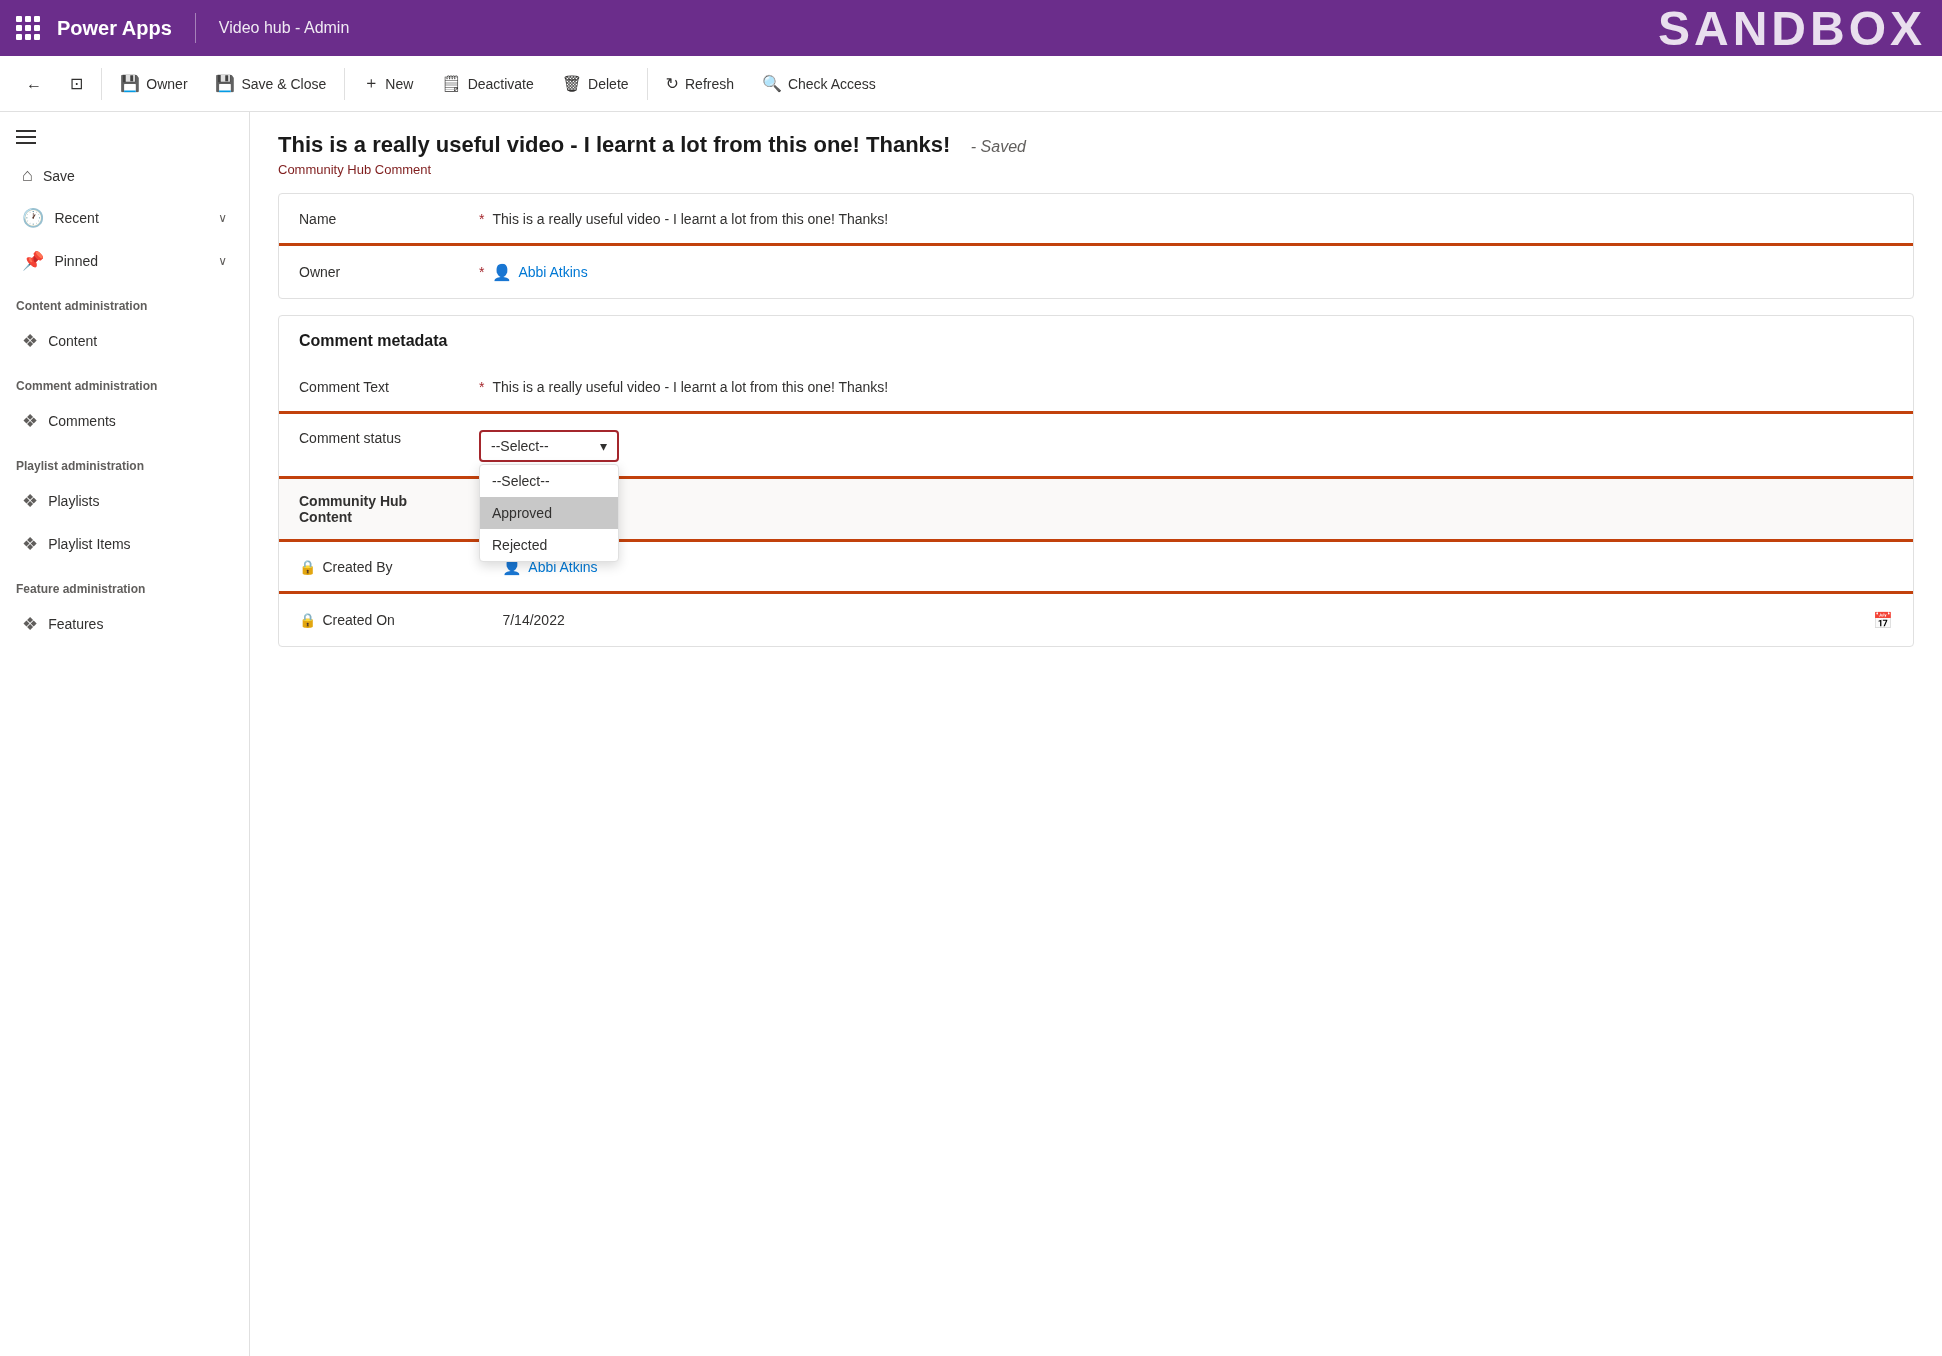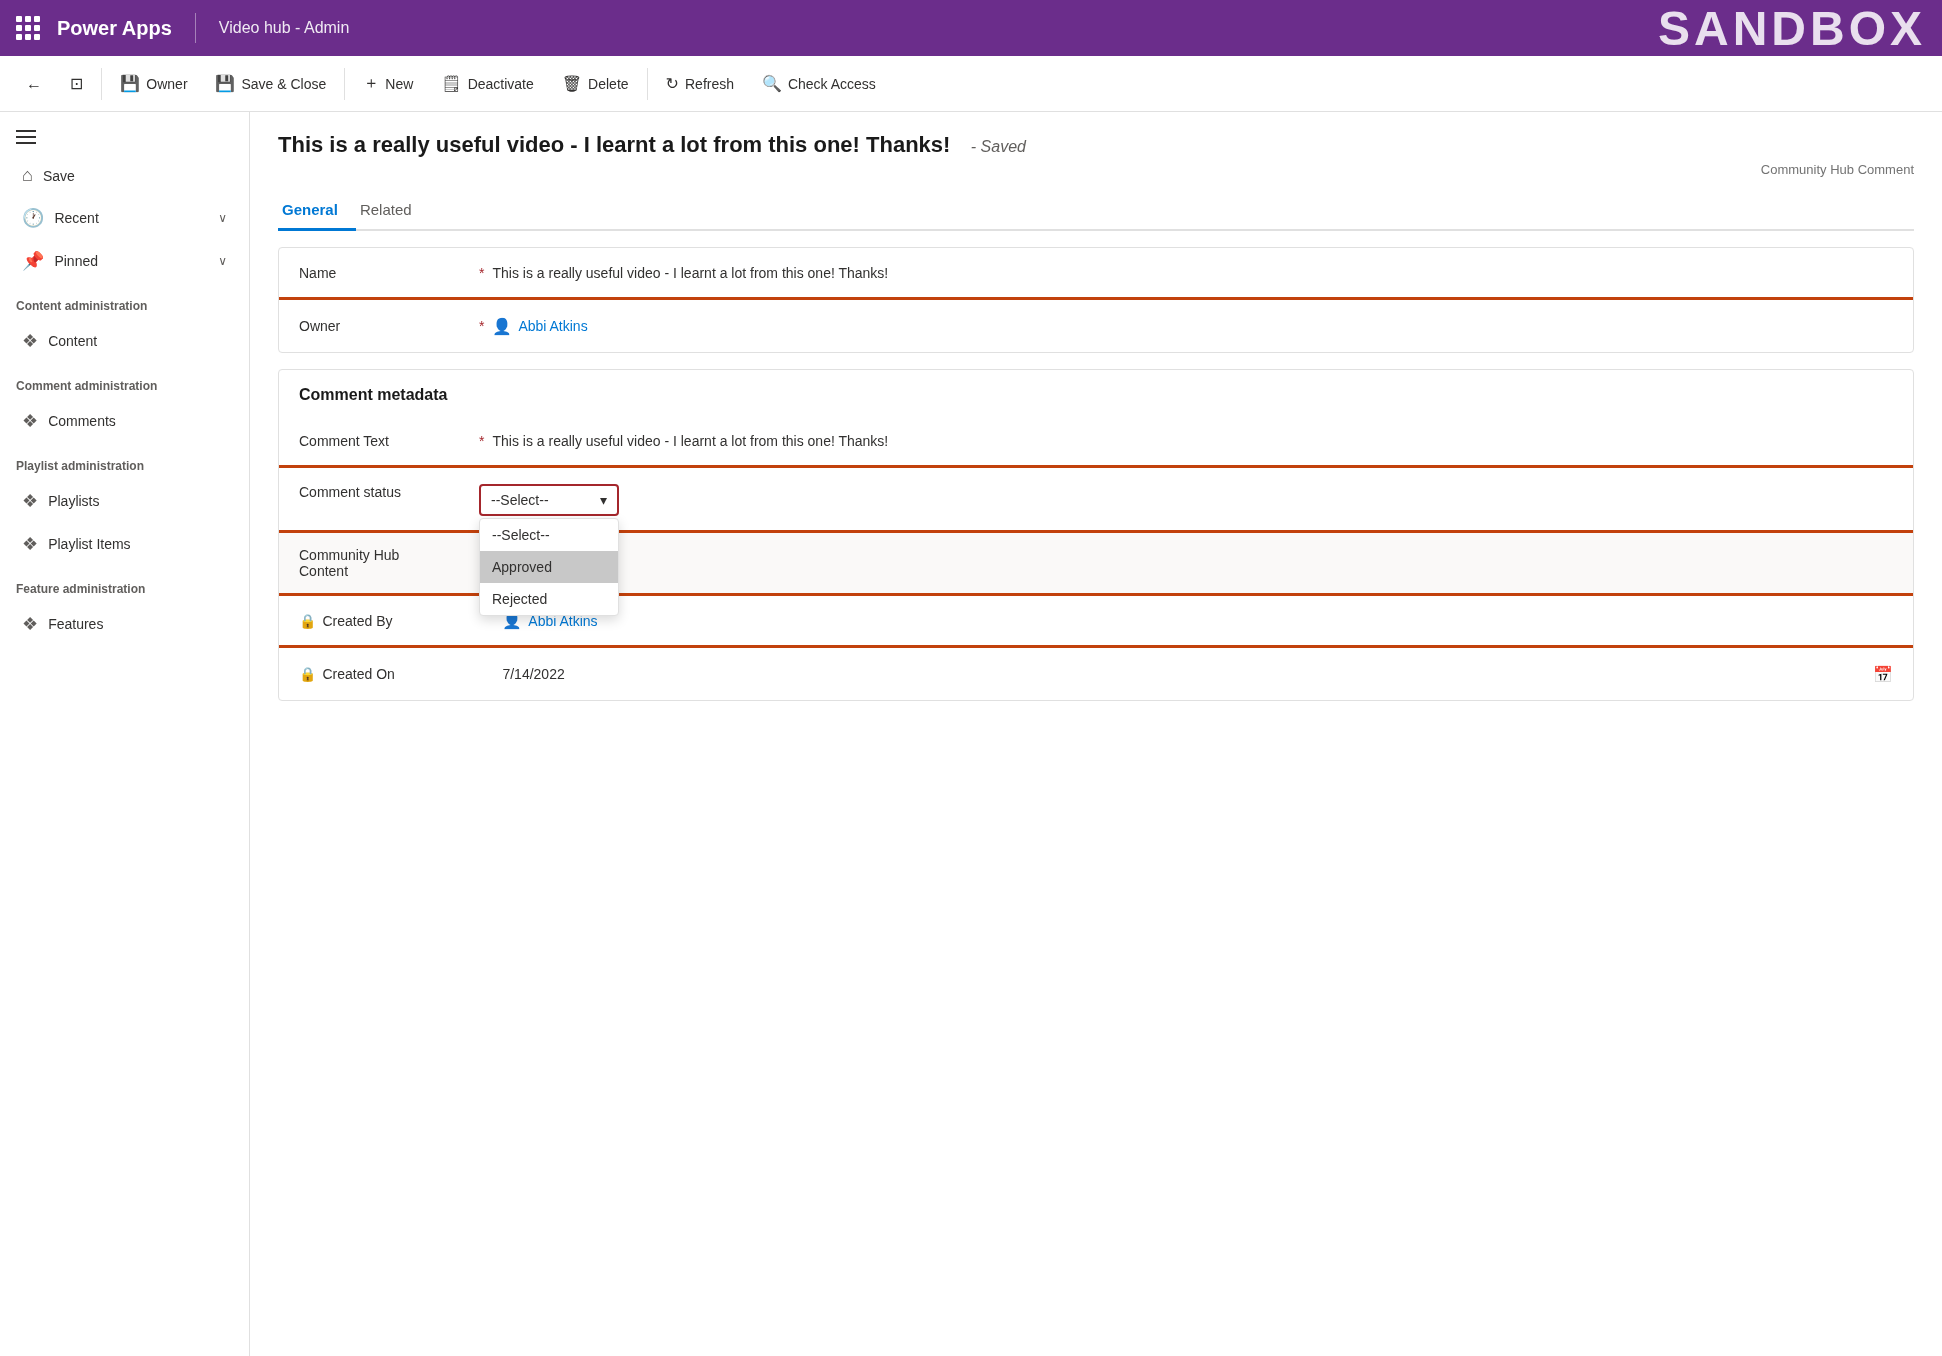--- a/index.html
+++ b/index.html
@@ -147,23 +147,22 @@
     }
     .page-title-saved {
       font-size: 16px;
       font-weight: 400;
       color: #605e5c;
       margin-left: 16px;
       font-style: italic;
     }
     .page-subtitle {
       font-size: 13px;
-      color: #737373;
+      color: #7f1d1d;
       margin-top: 4px;
-      text-align: right;
     }
 
     
     .tabs {
       display: flex;
       gap: 0;
       margin-top: 14px;
       border-bottom: 2px solid #e0e0e0;
     }
     .tab {
@@ -404,28 +403,20 @@
 
   <div class="content-area">
 
     <div class="page-header">
       <div>
         <span class="page-title">This is a really useful video - I learnt a lot from this one! Thanks!</span>
         <span class="page-title-saved">- Saved</span>
       </div>
       <div class="page-subtitle">Community Hub Comment</div>
 
-      <div class="tabs">
-        <div class="tab active">
-          <span>General</span>
-        </div>
-        <div class="tab">
-          <span>Related</span>
-        </div>
-      </div>
     </div>
 
     <div class="form-section">
       <div class="form-row">
         <span class="form-label">Name</span>
         <span class="form-required">*</span>
         <span class="form-value">This is a really useful video - I learnt a lot from this one! Thanks!</span>
       </div>
       <div class="form-row">
         <span class="form-label">Owner</span>
@@ -461,21 +452,21 @@
               <span>Approved</span>
             </div>
             <div class="dropdown-option">
               <span>Rejected</span>
             </div>
           </div>
         </div>
       </div>
 
       <div class="form-row form-row-highlighted" style="min-height: 60px;">
-        <span class="form-label" style="white-space: pre-line;">Community Hub
+        <span class="form-label" style="white-space: pre-line; font-weight: bold;">Community Hub
 Content</span>
         <span class="form-value"></span>
       </div>
 
       <div class="form-row">
         <span class="lock-icon">🔒</span>
         <span class="form-label">Created By</span>
         <a class="form-value-link">
           <span class="user-icon">👤</span>
           <span>Abbi Atkins</span>

